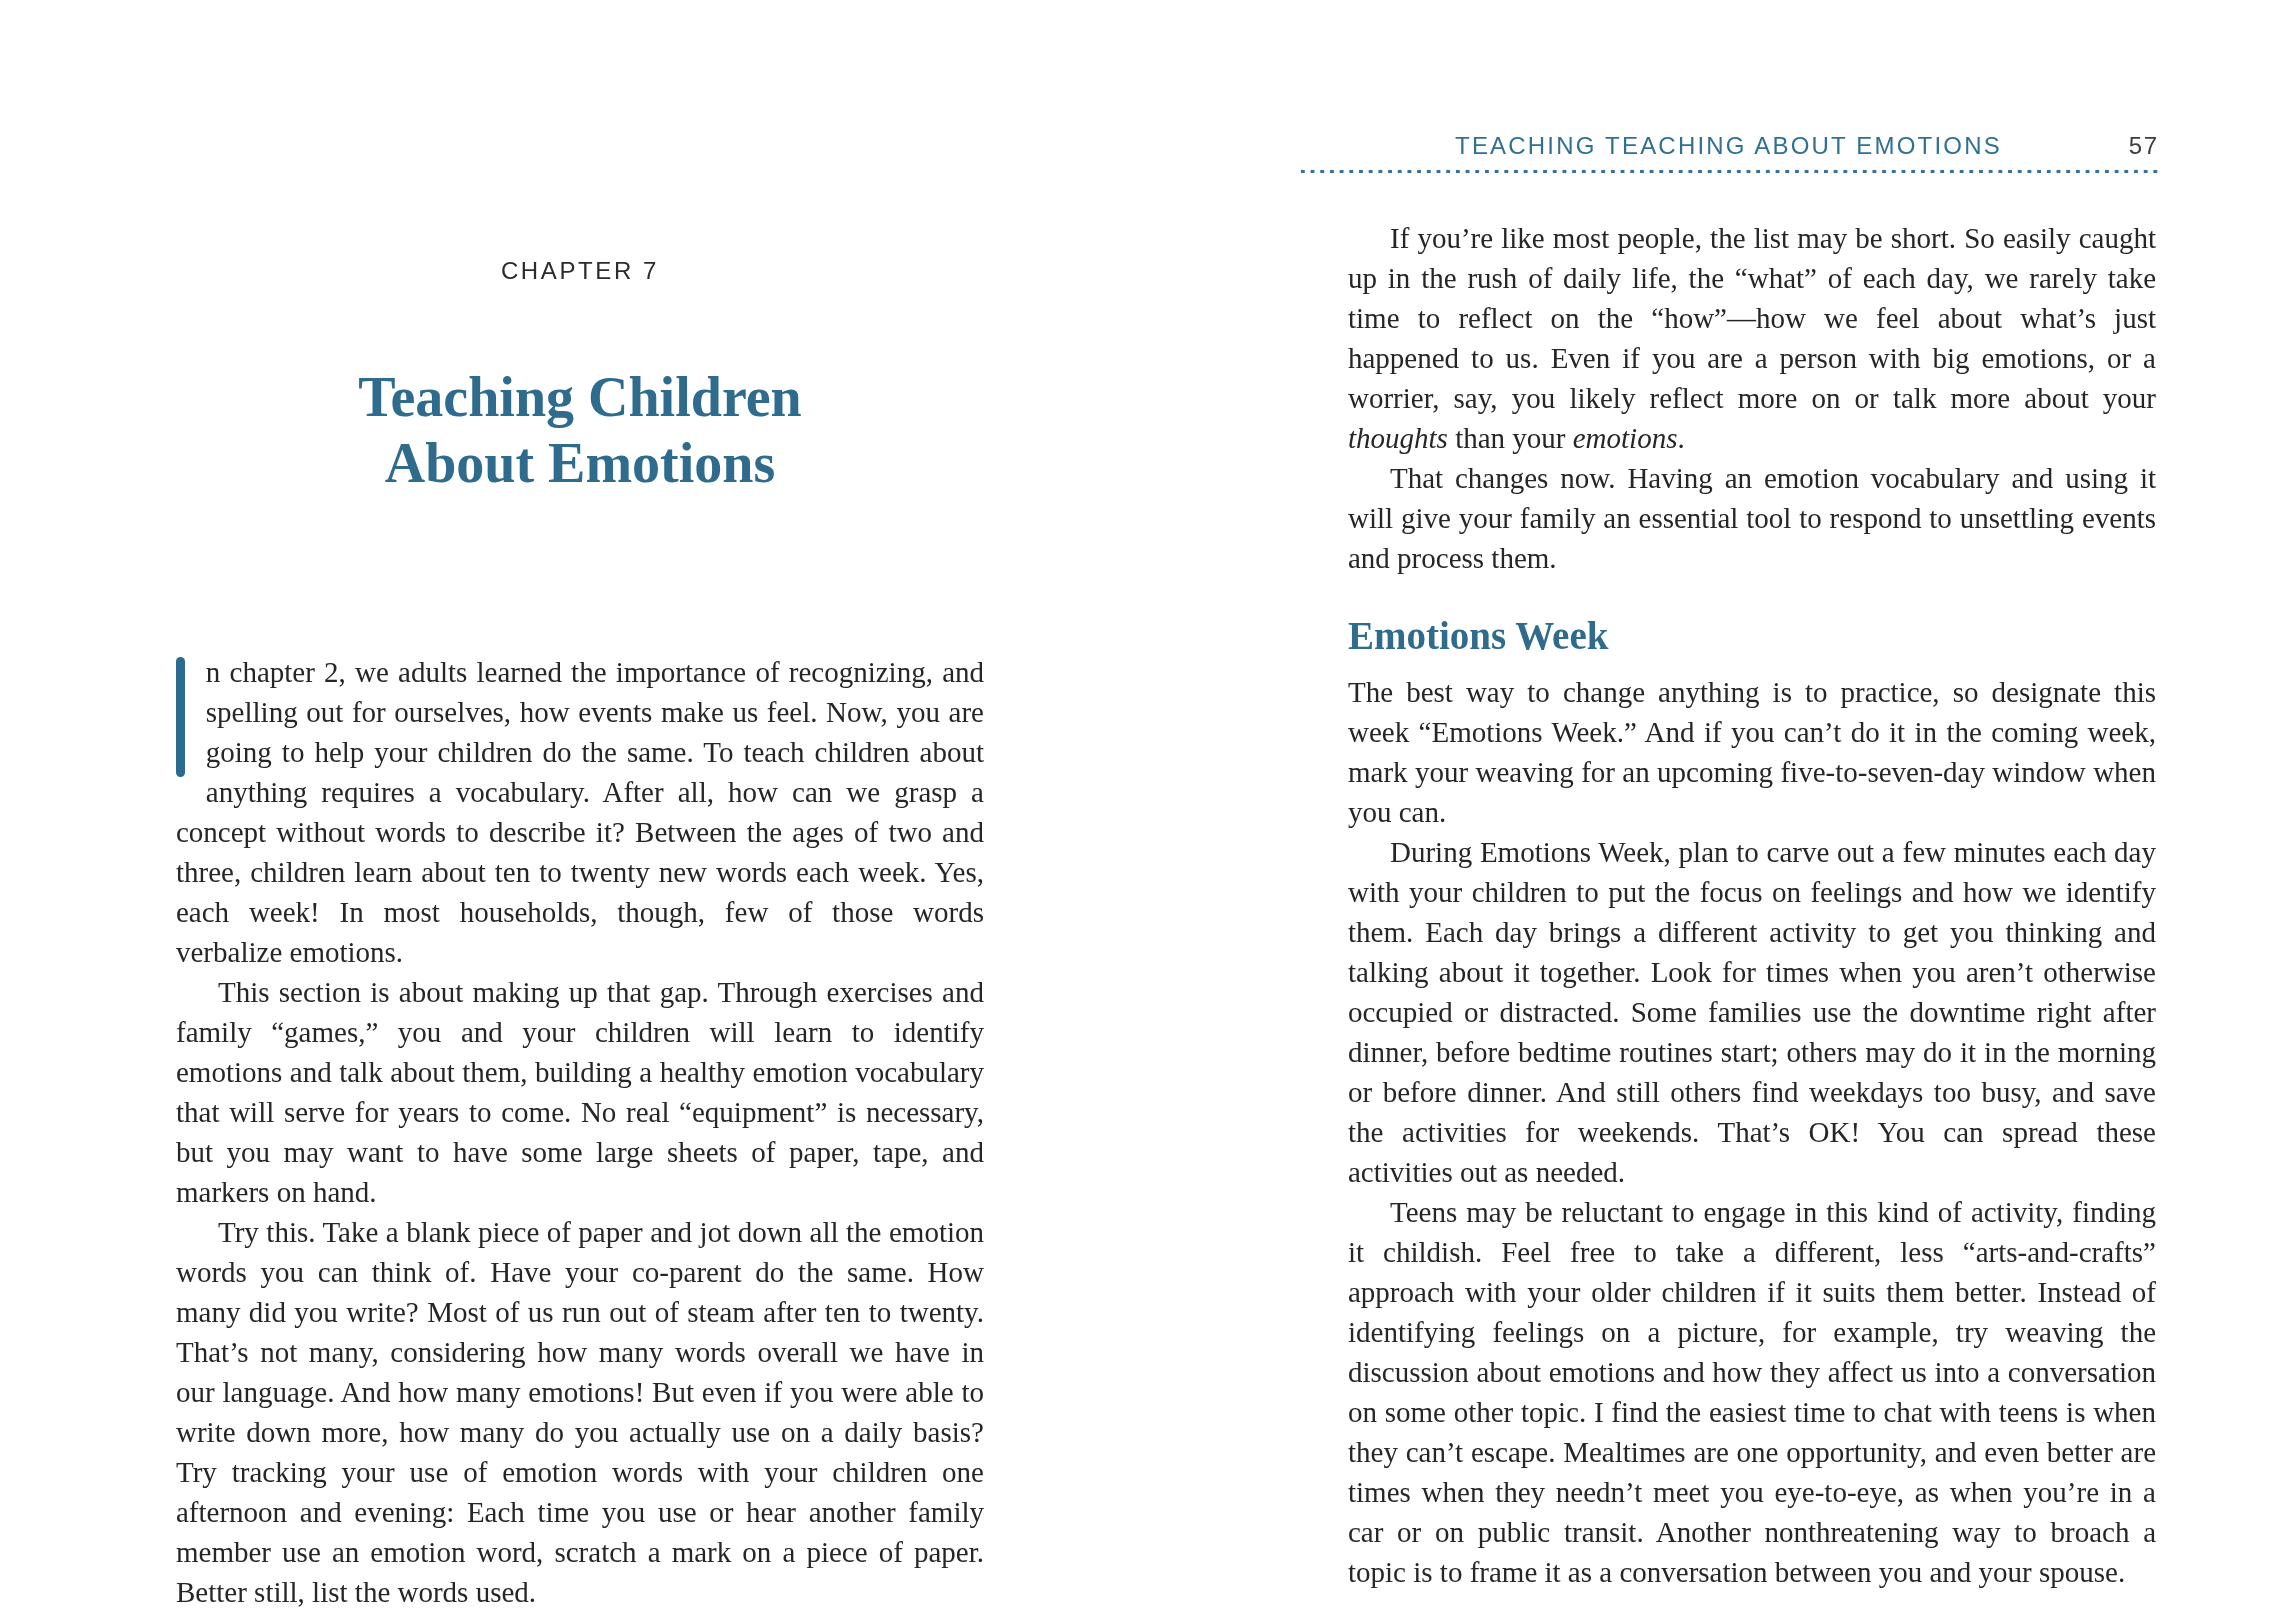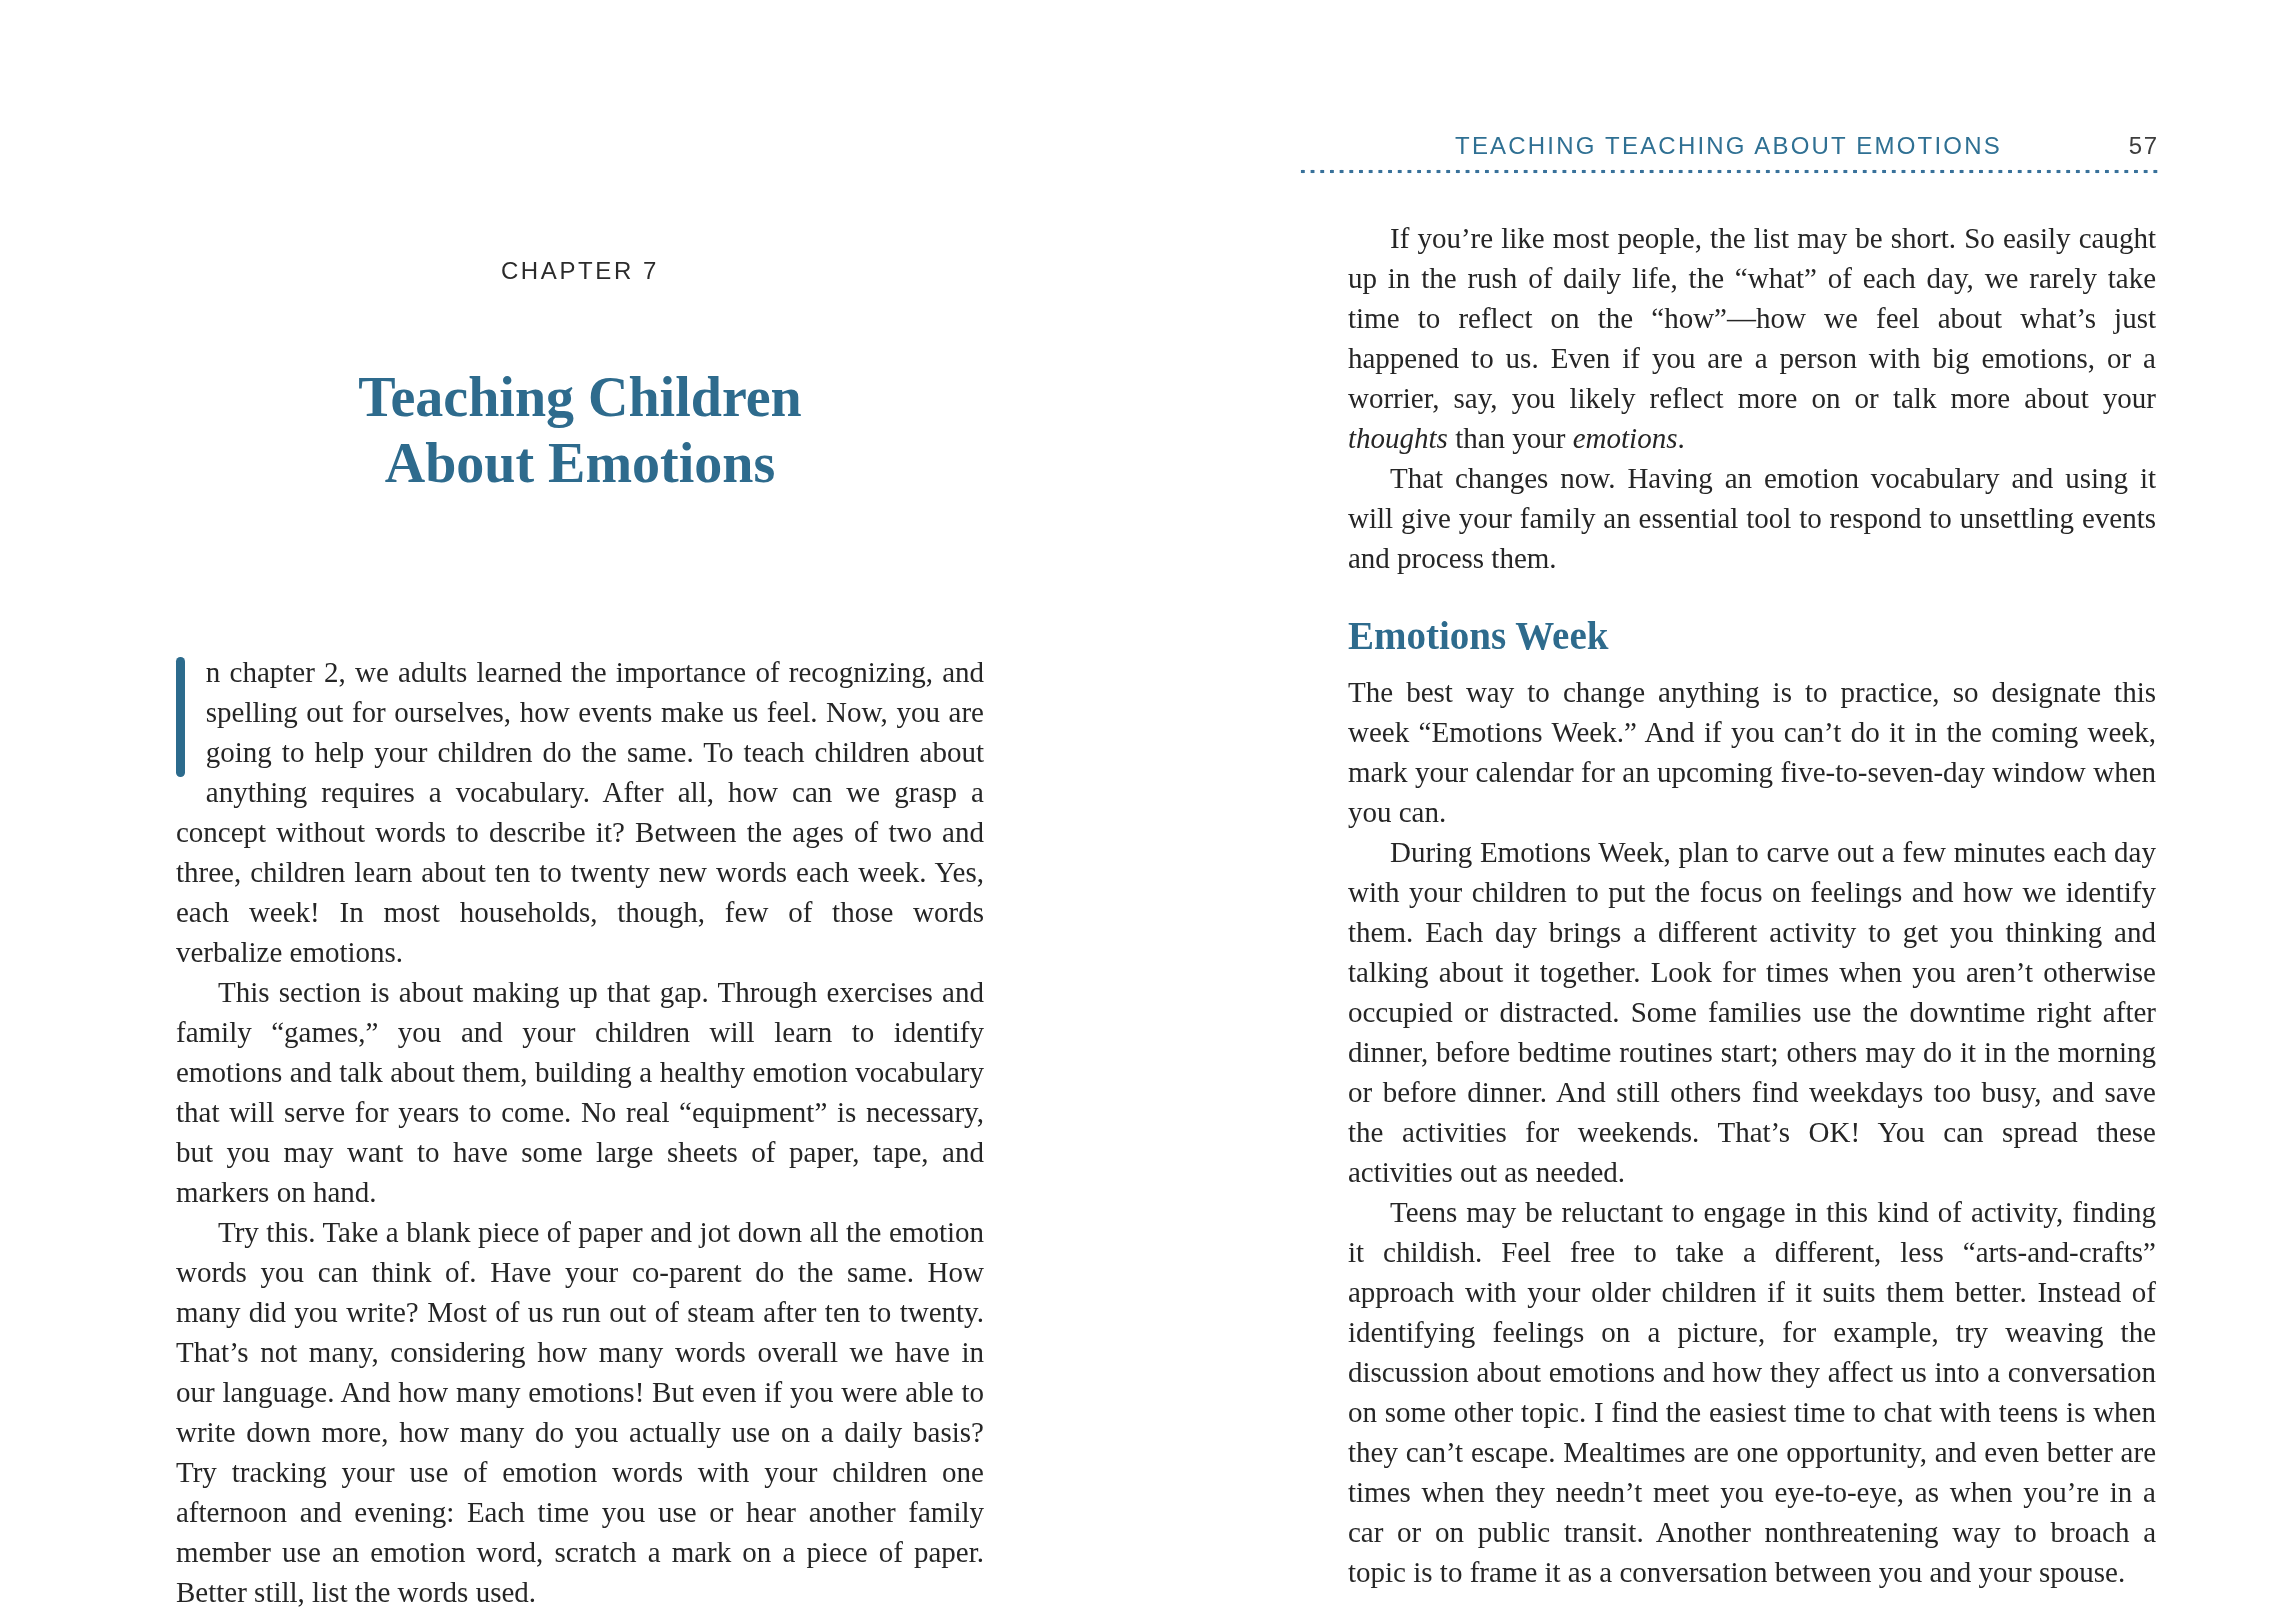--- a/index.html
+++ b/index.html
@@ -139,21 +139,21 @@
       <div class="dotted-rule"></div>
     </header>
 
     <div class="body-text right-body">
       <p class="para indent"><span>If you’re like most people, the list may be short. So easily caught up in the rush of daily life, the “what” of each day, we rarely take time to reflect on the “how”—how we feel about what’s just happened to us. Even if you are a person with big emotions, or a worrier, say, you likely reflect more on or talk more about your </span><em>thoughts</em><span> than your </span><em>emotions</em><span>.</span></p>
 
       <p class="para indent">That changes now. Having an emotion vocabulary and using it will give your family an essential tool to respond to unsettling events and process them.</p>
 
       <h2 class="section-heading">Emotions Week</h2>
 
-      <p class="para">The best way to change anything is to practice, so designate this week “Emotions Week.” And if you can’t do it in the coming week, mark your calendar for an upcoming five-to-seven-day window when you can.</p>
+      <p class="para">The best way to change anything is to practice, so designate this week “Emotions Week.” And if you can’t do it in the coming week, mark your weaving for an upcoming five-to-seven-day window when you can.</p>
 
       <p class="para indent">During Emotions Week, plan to carve out a few minutes each day with your children to put the focus on feelings and how we identify them. Each day brings a different activity to get you thinking and talking about it together. Look for times when you aren’t otherwise occupied or distracted. Some families use the downtime right after dinner, before bedtime routines start; others may do it in the morning or before dinner. And still others find weekdays too busy, and save the activities for weekends. That’s OK! You can spread these activities out as needed.</p>
 
       <p class="para indent">Teens may be reluctant to engage in this kind of activity, finding it childish. Feel free to take a different, less “arts-and-crafts” approach with your older children if it suits them better. Instead of identifying feelings on a picture, for example, try weaving the discussion about emotions and how they affect us into a conversation on some other topic. I find the easiest time to chat with teens is when they can’t escape. Mealtimes are one opportunity, and even better are times when they needn’t meet you eye-to-eye, as when you’re in a car or on public transit. Another nonthreatening way to broach a topic is to frame it as a conversation between you and your spouse.</p>
     </div>
   </section>
 
 </div>
 
 

